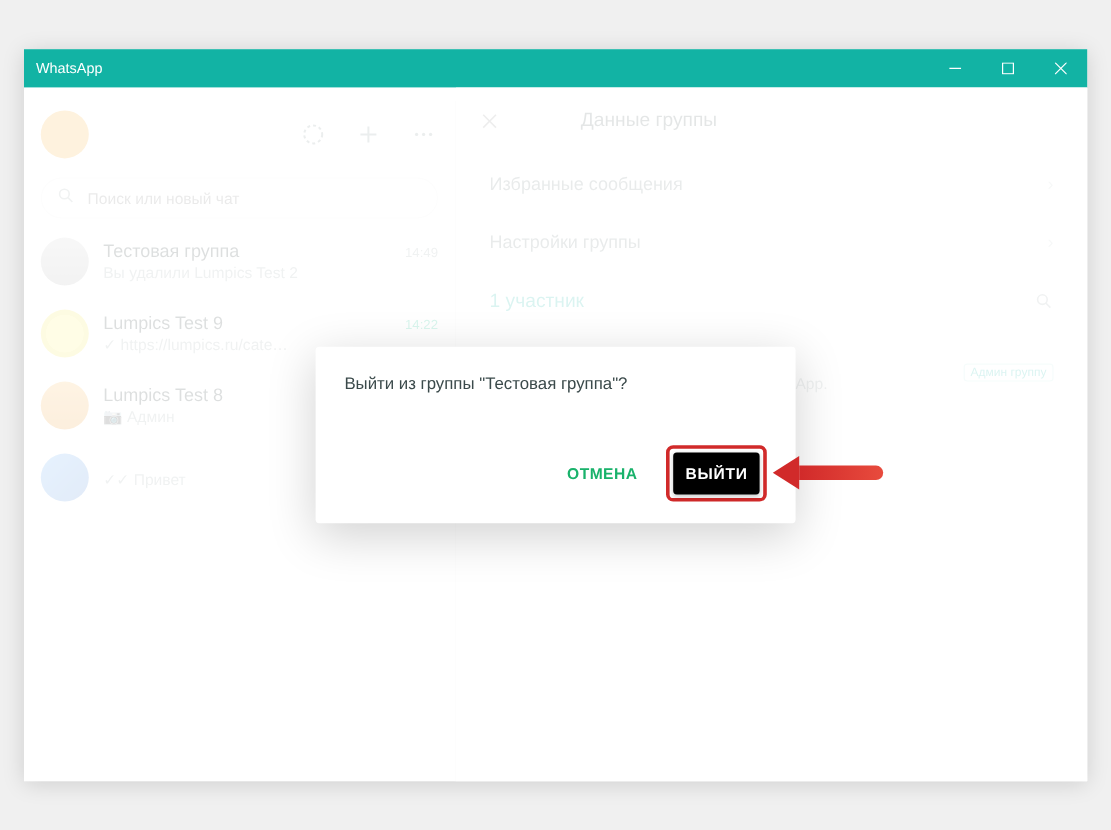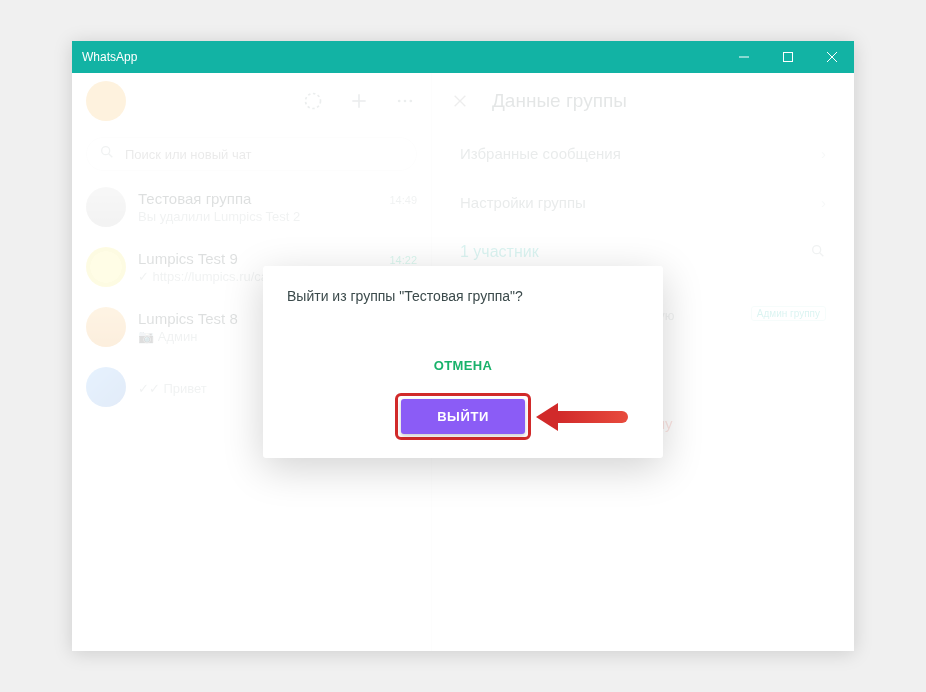--- a/index.html
+++ b/index.html
@@ -1,25 +1,25 @@
 <!DOCTYPE html>
 <html><head>
   <meta charset="utf-8">
   <style>
     * { margin: 0; padding: 0; box-sizing: border-box; font-family: "Segoe UI", Arial, sans-serif; }
     body { background: #f0f0f0; display: flex; align-items: center; justify-content: center; width: 926px; height: 692px; overflow: hidden; }
-    .window { width: 782px; height: 610px; background: #fff; box-shadow: 0 2px 18px rgba(0,0,0,0.15); position: relative; display: flex; flex-direction: column; }
+    .window { width: 886px; height: 610px; background: #fff; box-shadow: 0 2px 18px rgba(0,0,0,0.15); position: relative; display: flex; flex-direction: column; }
     .titlebar { height: 32px; background: #12b3a4; display: flex; align-items: center; justify-content: space-between; color: #fff; }
     .titlebar-left { padding-left: 10px; font-size: 12px; }
     .titlebar-right { display: flex; }
     .win-btn { width: 44px; height: 32px; display: flex; align-items: center; justify-content: center; color: #fff; }
     .win-btn svg { stroke: #fff; stroke-width: 1; fill: none; }
     .content { flex: 1; display: flex; position: relative; }
     .overlay { position: absolute; inset: 0; background: rgba(255,255,255,0.85); z-index: 5; }
-    .left { width: 360px; border-right: 1px solid #eee; display: flex; flex-direction: column; }
+    .left { width: 360px; border-right: 1px solid #eee; display: flex; flex-direction: column; margin-top: 11px; }
     .left-header { height: 56px; display: flex; align-items: center; padding: 0 14px; gap: 8px; }
     .avatar { width: 40px; height: 40px; border-radius: 50%; background: #f5a623; flex-shrink: 0; }
     .avatar.grey { background: linear-gradient(#ccc,#aaa); }
     .avatar.lemon { background: radial-gradient(circle at 50% 50%, #fff25a 55%, #f2e23d 56%); }
     .avatar.orange2 { background: linear-gradient(#f7b34a,#e88f1e); }
     .avatar.blue { background: linear-gradient(135deg,#5aa7f7,#3d7acf); }
     .hdr-spacer { flex: 1; }
     .hdr-icon { width: 24px; height: 24px; display: flex; align-items: center; justify-content: center; color: #7b8a8b; margin-left: 14px; }
     .search { height: 48px; padding: 8px 14px; }
     .search-box { background: #fff; border-radius: 18px; height: 34px; display: flex; align-items: center; padding: 0 12px; gap: 10px; border: 1px solid #f0f0f0; }
@@ -27,41 +27,41 @@
     .chat-list { flex: 1; overflow: hidden; }
     .chat { display: flex; padding: 10px 14px; gap: 12px; align-items: center; }
     .chat-body { flex: 1; min-width: 0; }
     .chat-title { color: #1d2b2c; font-size: 15px; display: flex; justify-content: space-between; align-items: baseline; }
     .chat-sub { color: #9aa6a7; font-size: 13px; margin-top: 2px; white-space: nowrap; overflow: hidden; text-overflow: ellipsis; }
     .time { color: #9aa6a7; font-size: 11px; }
     .time.green { color: #09c08c; }
     .right { flex: 1; display: flex; flex-direction: column; background: #fff; }
     .panel-header { height: 56px; display: flex; align-items: center; padding: 0 6px; gap: 10px; }
     .x-btn { width: 44px; height: 44px; display: flex; align-items: center; justify-content: center; color: #888; }
-    .panel-title { color: #4a5a5b; font-size: 19px; }
+    .panel-title { color: #4a5a5b; font-size: 16px; margin-left: 44px; }
     .row { padding: 16px 28px; color: #6a7a7b; font-size: 15px; display: flex; align-items: center; justify-content: space-between; }
     .row .chev { color: #c5cfcf; }
     .sect { padding: 16px 28px; display: flex; justify-content: space-between; color: #12b3a4; font-size: 16px; }
     .member { display: flex; gap: 14px; padding: 10px 28px; align-items: center; }
     .member-body { flex: 1; }
     .member-name { color: #1d2b2c; font-size: 15px; }
     .member-sub { color: #9aa6a7; font-size: 13px; margin-top: 2px; }
     .admin-badge { font-size: 10px; color: #12b3a4; border: 1px solid #bfe8e2; padding: 1px 5px; border-radius: 3px; }
     .action-row { padding: 16px 28px; display: flex; align-items: center; gap: 22px; font-size: 15px; }
     .action-row.leave { color: #12b3a4; }
     .action-row.report { color: #e04b3d; }
     .action-row .aicon { width: 20px; display: flex; justify-content: center; }
 
     .modal-wrap { position: absolute; inset: 0; z-index: 10; display: flex; align-items: center; justify-content: center; pointer-events: none; }
     .modal { background: #fff; width: 400px; border-radius: 3px; box-shadow: 0 10px 40px rgba(0,0,0,0.18); pointer-events: auto; padding: 22px 24px 18px; position: relative; }
     .modal-text { color: #3b4a4b; font-size: 14px; margin-bottom: 44px; }
-    .modal-actions { display: flex; justify-content: flex-end; gap: 10px; align-items: center; flex-direction: column; }
+    .modal-actions { display: flex; justify-content: flex-end; gap: 10px; align-items: center; }
     .btn-cancel { color: #19b26b; font-weight: 600; font-size: 13px; padding: 10px 14px; letter-spacing: 0.4px; }
     .btn-confirm-wrap { border: 3px solid #d12a2a; border-radius: 6px; padding: 3px; position: relative; }
-    .btn-confirm { background: #8b5cf6; color: #fff; padding: 10px 36px; font-size: 13px; font-weight: 600; letter-spacing: 0.6px; box-shadow: 0 2px 4px rgba(0,0,0,0.2); border-radius: 3px; }
+    .btn-confirm { background: #000000; color: #fff; padding: 10px 10px; font-size: 13px; font-weight: 600; letter-spacing: 0.6px; box-shadow: 0 2px 4px rgba(0,0,0,0.2); border-radius: 3px; }
     .arrow { position: absolute; left: 100%; top: 50%; transform: translateY(-50%); margin-left: 8px; display: flex; align-items: center; }
     .arrow-head { width: 0; height: 0; border-top: 14px solid transparent; border-bottom: 14px solid transparent; border-right: 22px solid #d12a2a; }
     .arrow-shaft { width: 70px; height: 12px; background: linear-gradient(to right, #d12a2a, #e84b3d); border-radius: 0 6px 6px 0; }
   </style>
 </head>
 <body>
 
 <div class="window">
   <div class="titlebar">
     <div class="titlebar-left">WhatsApp</div>

